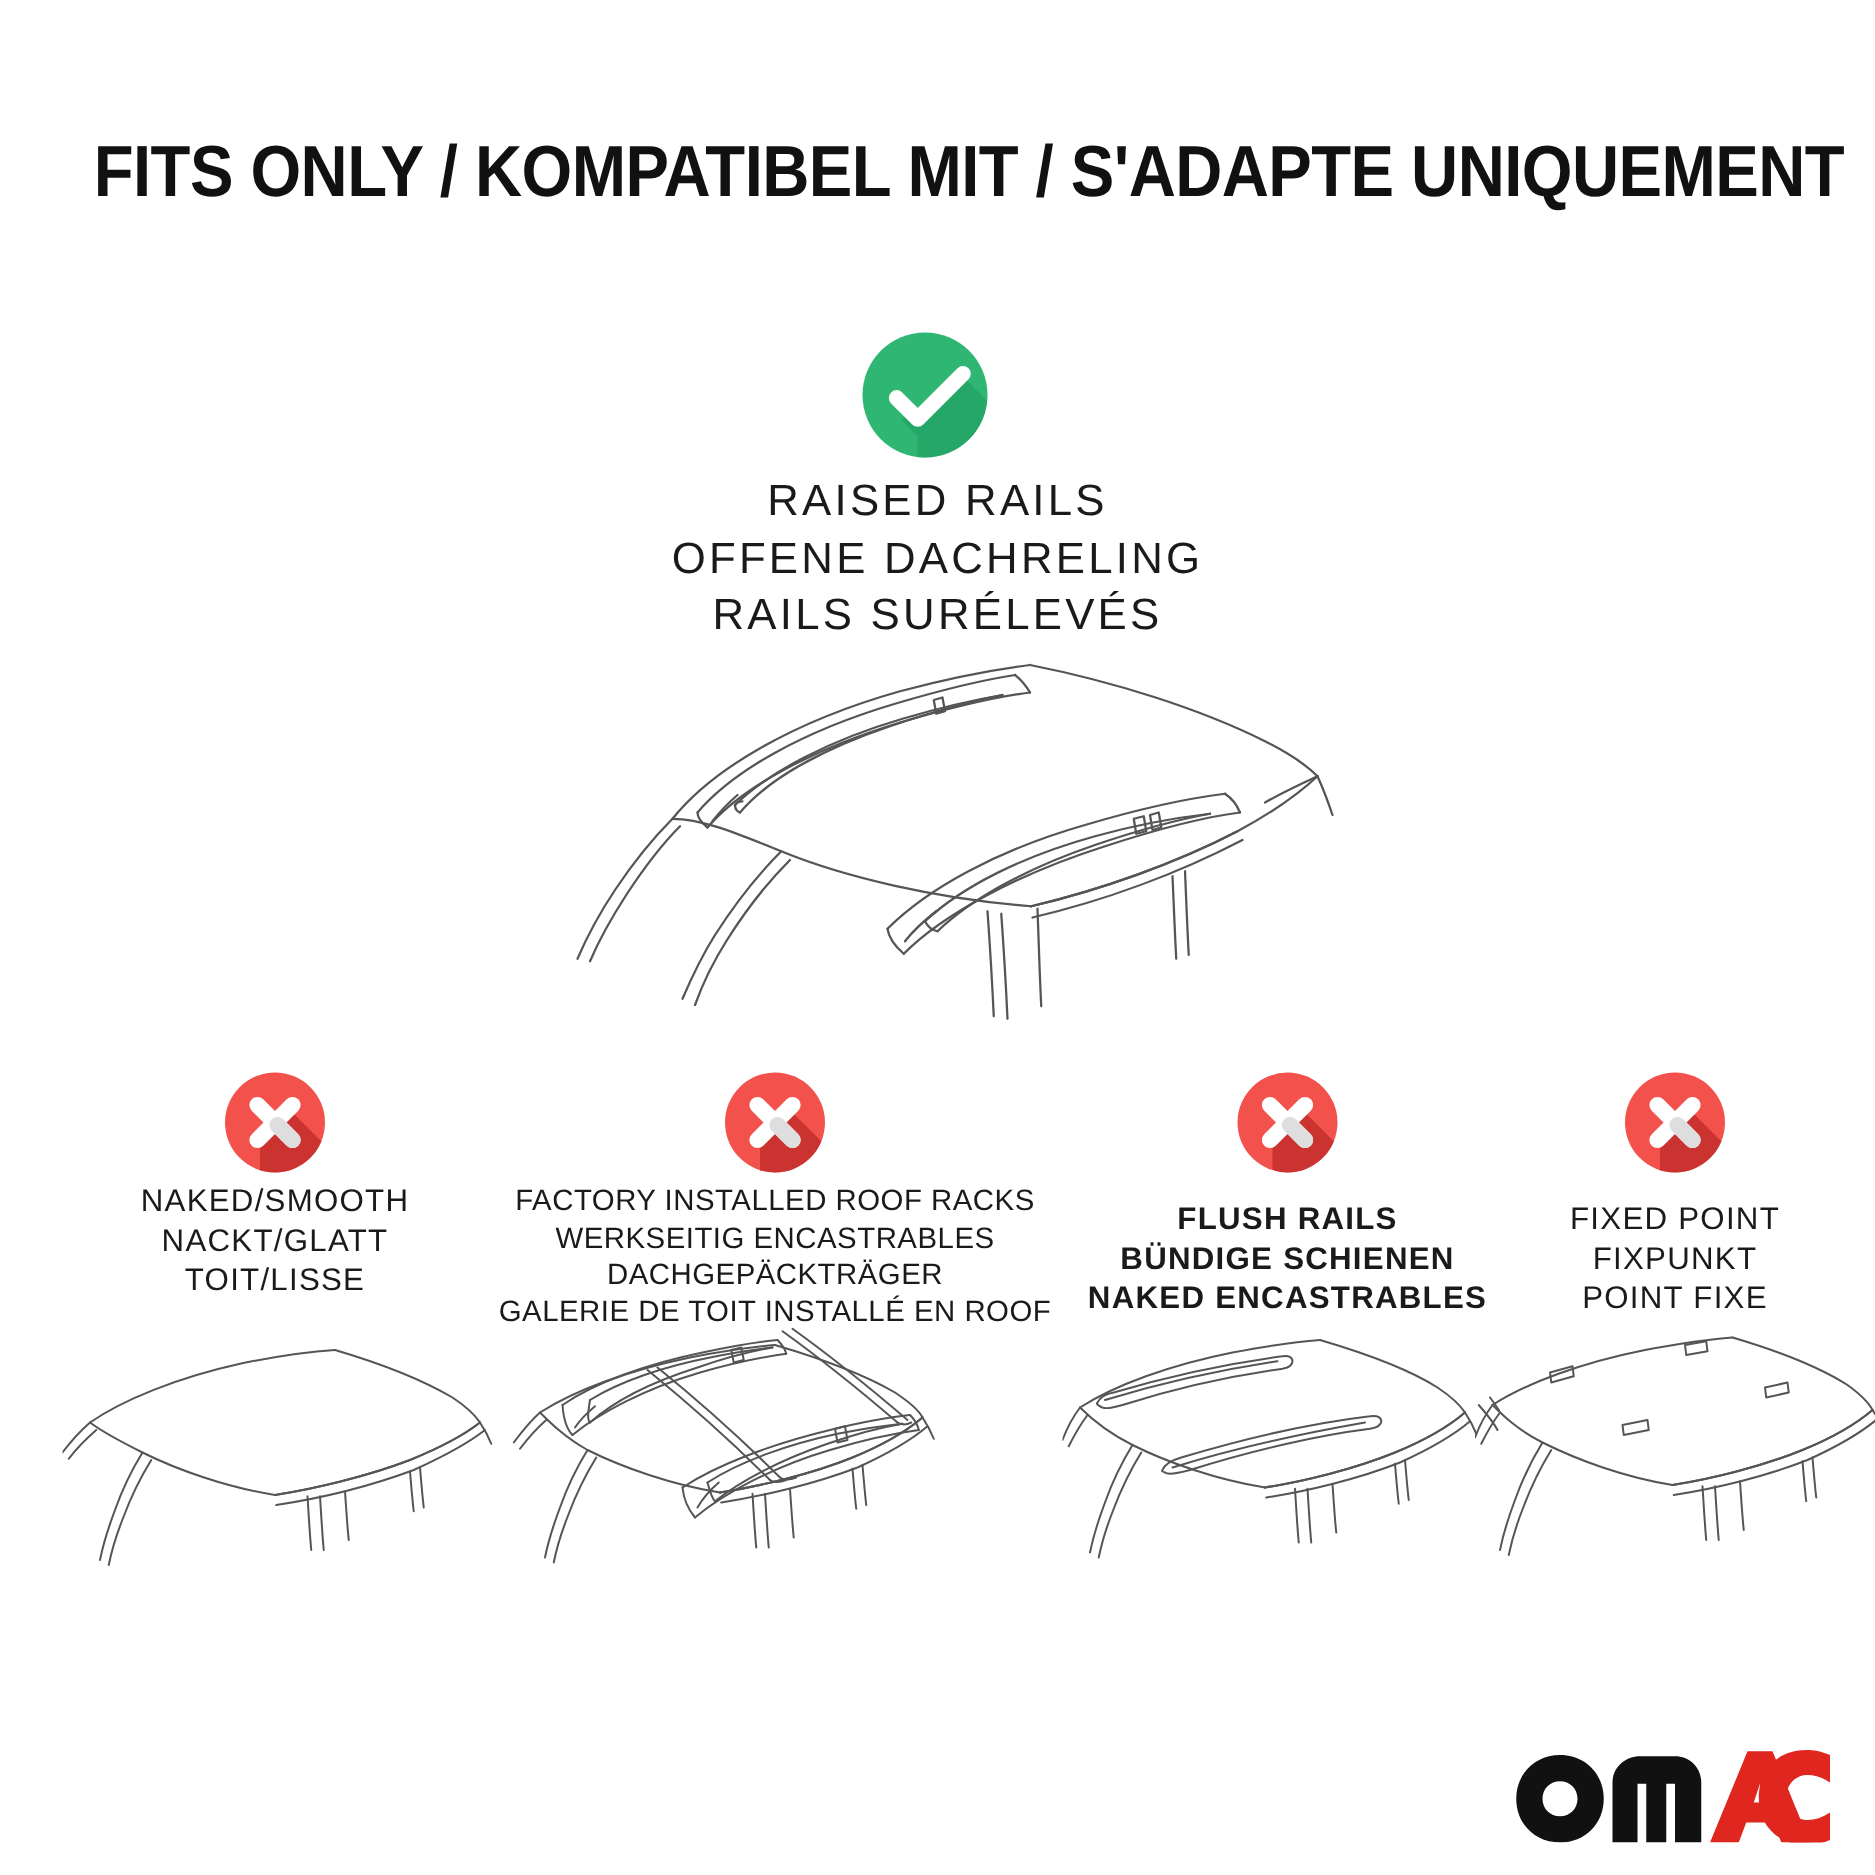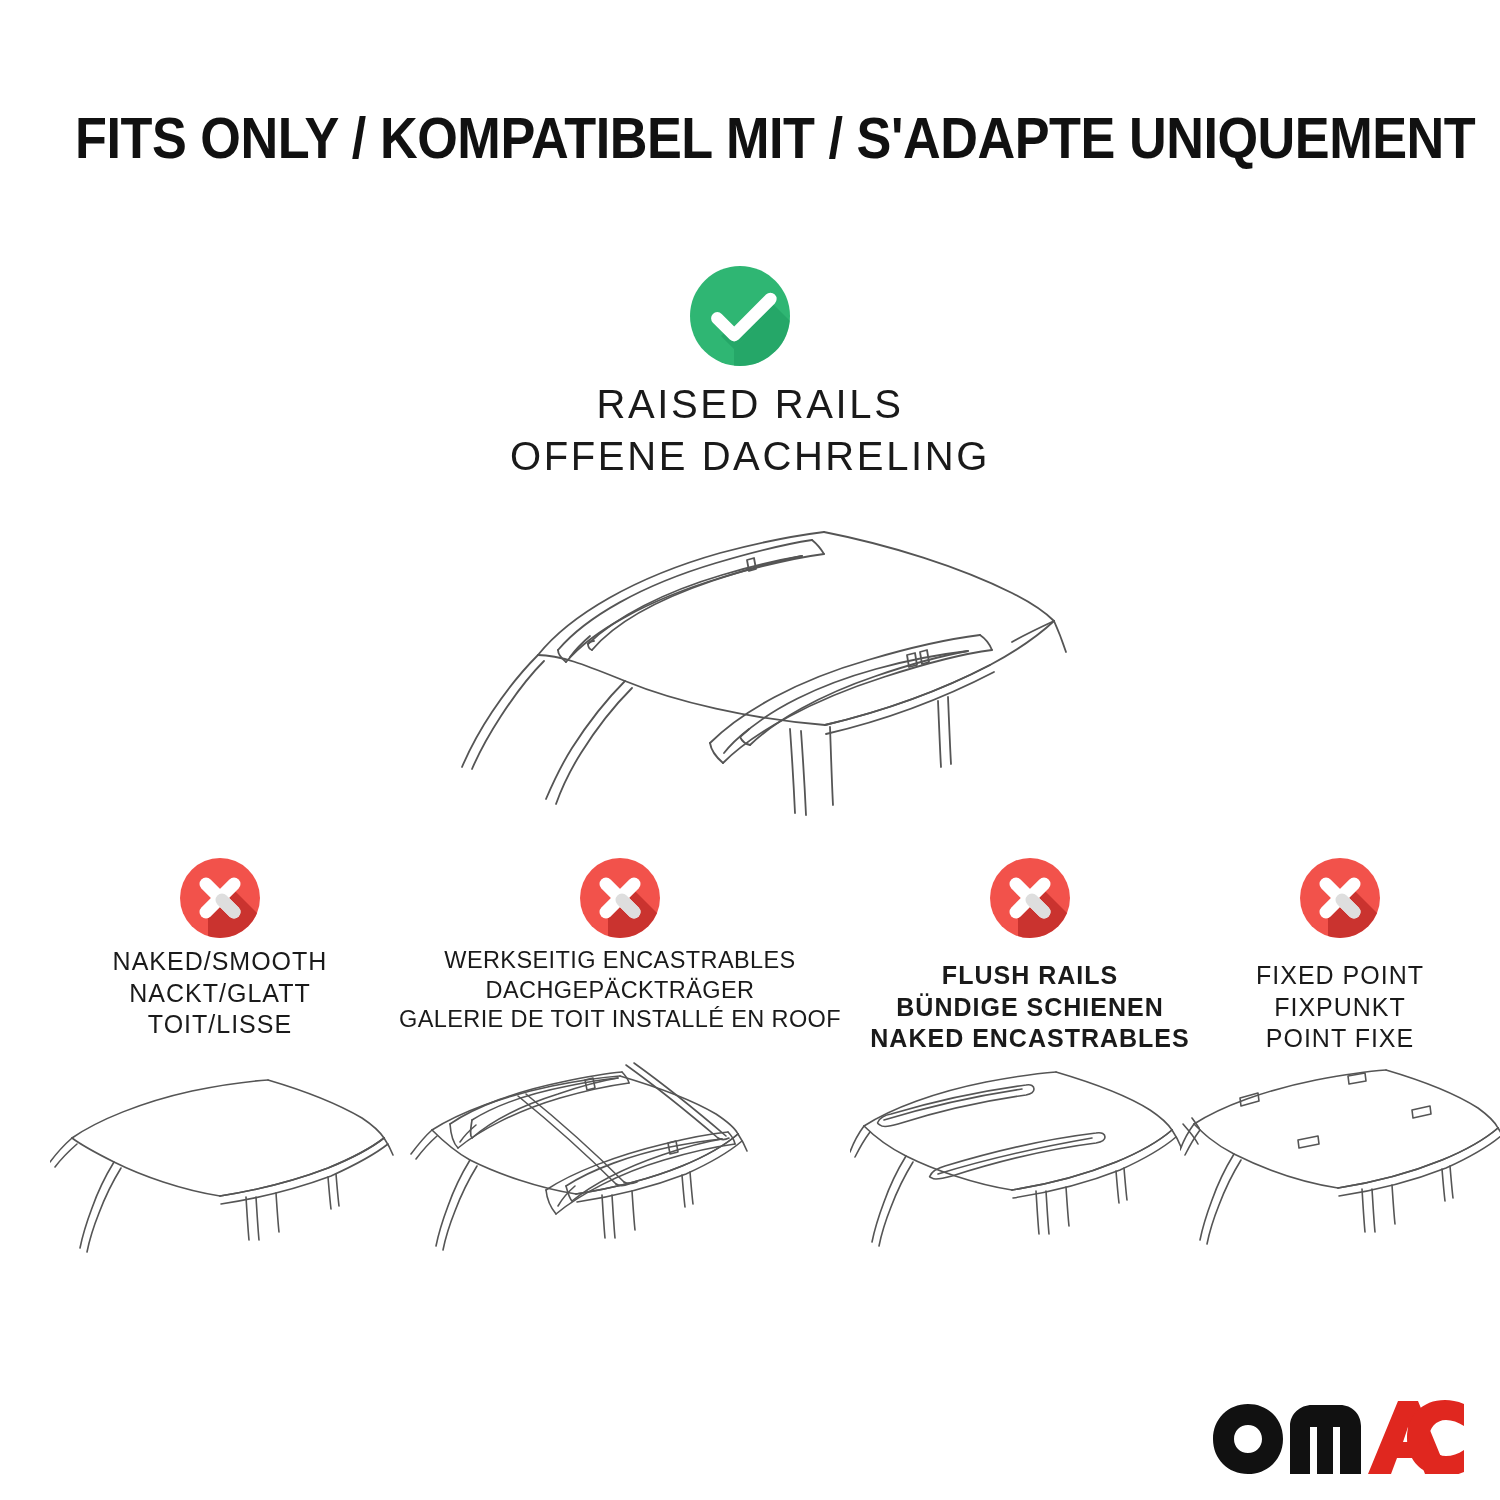--- a/index.html
+++ b/index.html
@@ -35,21 +35,21 @@
   .label-block{
     position:absolute;
     text-align:center;
     font-family:"Liberation Sans", sans-serif;
     font-weight:400;
     color:#1a1a1a;
     line-height:1.30;
   }
   .label-block .ln{display:block;white-space:nowrap;}
 
-  .label-main{font-size:40px;letter-spacing:2.6px;}
+  .label-main{font-size:35px;letter-spacing:2.6px;}
   .label-small{font-size:25px;letter-spacing:1.0px;line-height:1.26;}
   .label-small.tight{font-size:23.5px;letter-spacing:0.4px;}
 
   
   .illus{position:absolute;}
   .illus svg{display:block;width:100%;height:100%;}
 
   
   .logo{position:absolute;left:1212px;top:1396px;width:252px;height:78px;}
   .logo svg{display:block;width:100%;height:100%;}
@@ -76,20 +76,21 @@
         <path d="M88 43 L120 75 L120 120 L46 120 L46 85 Z" fill="#1E9A5E" opacity="0.55"></path>
       </g>
 
       <path d="M78.0 30.6 a6.2 6.2 0 0 1 8.8 8.8 L50.6 75.6 a6.2 6.2 0 0 1 -8.8 0 L24.9 58.7 a6.2 6.2 0 0 1 8.8 -8.8 L46.2 62.4 Z" fill="#FFFFFF"></path>
     </svg>
   </div>
 
   <div class="label-block label-main" style="left:350px;top:378px;width:800px;">
     <span class="ln">RAISED RAILS</span>
     <span class="ln">OFFENE DACHRELING</span>
+    <span class="ln">RAILS SURÉLEVÉS</span>
   </div>
 
   <div class="illus" style="left:420px;top:505px;width:670px;height:330px;">
     <svg viewBox="0 0 670 330" xmlns="http://www.w3.org/2000/svg">
       <g fill="none" stroke="#555555" stroke-width="1.8" stroke-linecap="round" stroke-linejoin="round">
 
         <path d="M118 150 C150 110 215 72 300 48 C345 36 380 30 404 27"></path>
         <path d="M404 27 C470 40 540 62 592 88 C614 99 626 108 634 116"></path>
         <path d="M634 116 C618 131 596 146 570 160 C520 186 460 207 405 220"></path>
         <path d="M405 220 C330 214 256 197 205 176 C170 162 142 150 118 150"></path>
@@ -205,20 +206,21 @@
       </g>
       <g stroke="#FFFFFF" stroke-width="13" stroke-linecap="round">
         <line x1="28" y1="28" x2="56" y2="56"></line>
         <line x1="56" y1="28" x2="28" y2="56"></line>
       </g>
       <line x1="44" y1="44" x2="56" y2="56" stroke="#DEDEDE" stroke-width="13" stroke-linecap="round"></line>
     </svg>
   </div>
 
   <div class="label-block label-small tight" style="left:380px;top:946px;width:480px;">
+    <span class="ln">FACTORY INSTALLED ROOF RACKS</span>
     <span class="ln">WERKSEITIG ENCASTRABLES</span>
     <span class="ln">DACHGEPÄCKTRÄGER</span>
     <span class="ln">GALERIE DE TOIT INSTALLÉ EN ROOF</span>
   </div>
 
   <div class="illus" style="left:410px;top:1058px;width:350px;height:240px;">
     <svg viewBox="0 0 350 240" xmlns="http://www.w3.org/2000/svg">
       <g fill="none" stroke="#555555" stroke-width="1.6" stroke-linecap="round" stroke-linejoin="round">
 
         <path d="M22 72 C50 54 94 38 142 28 C172 22 196 19 210 18"></path>

